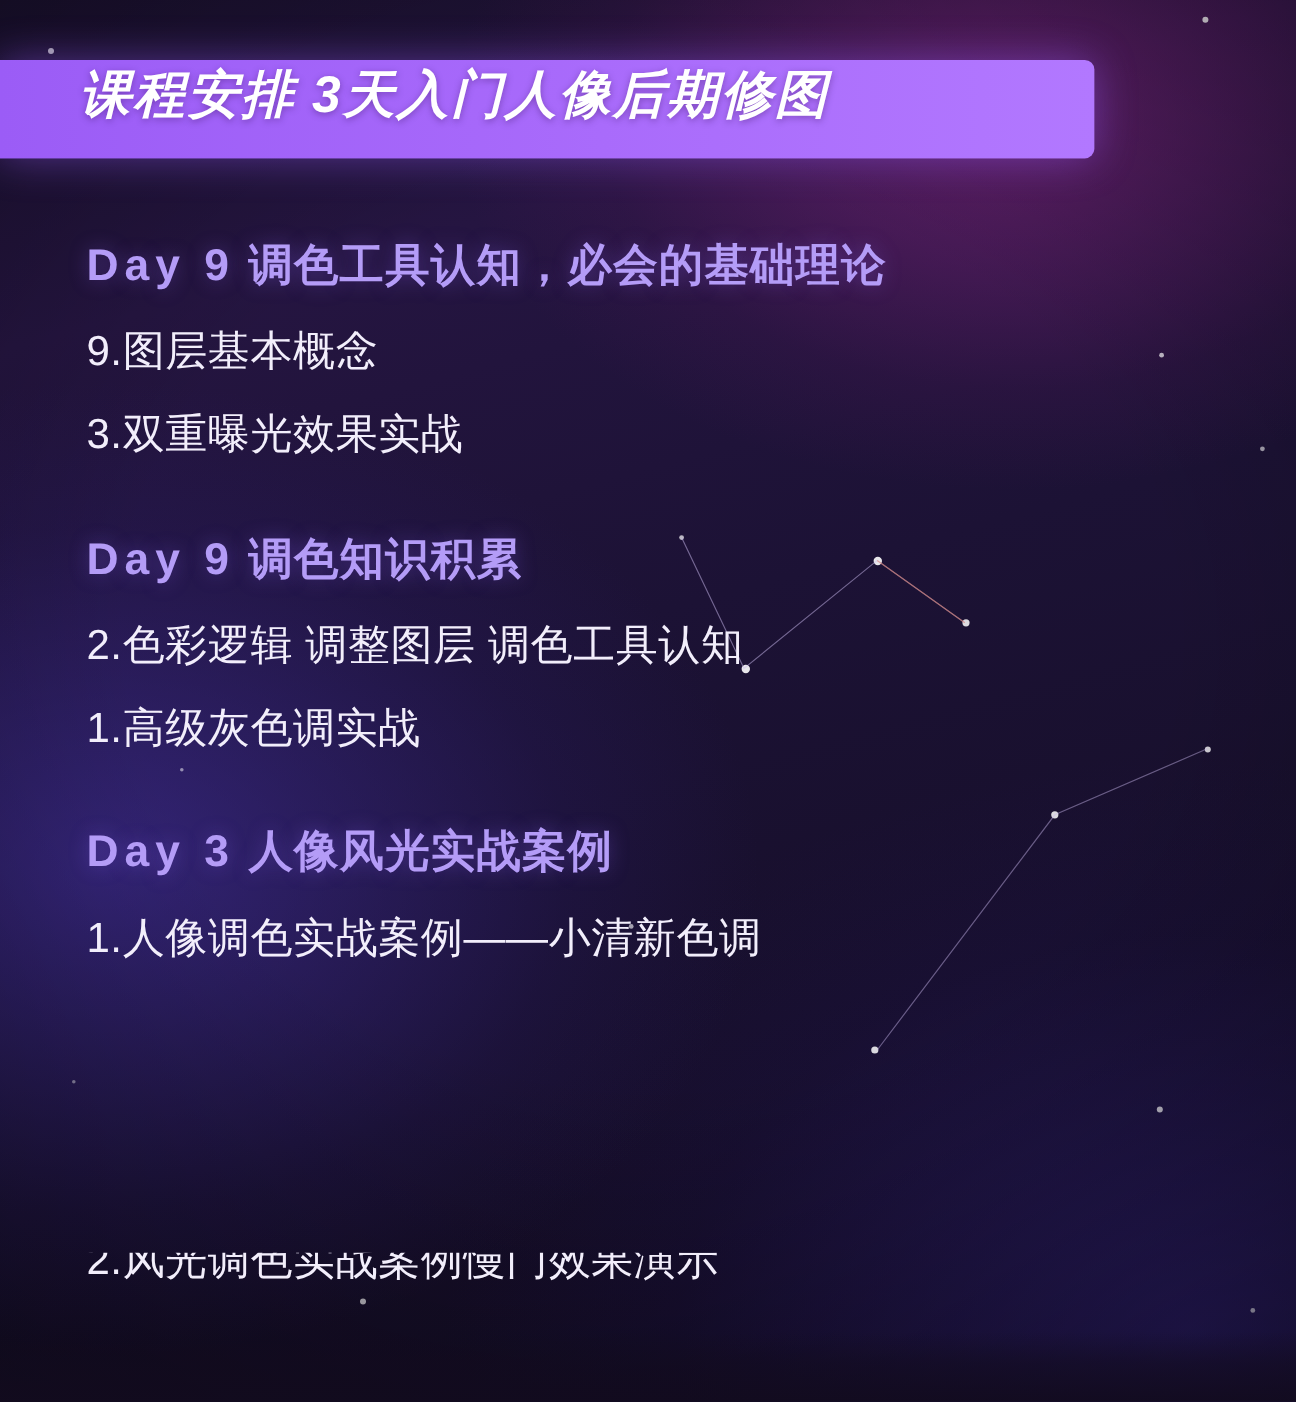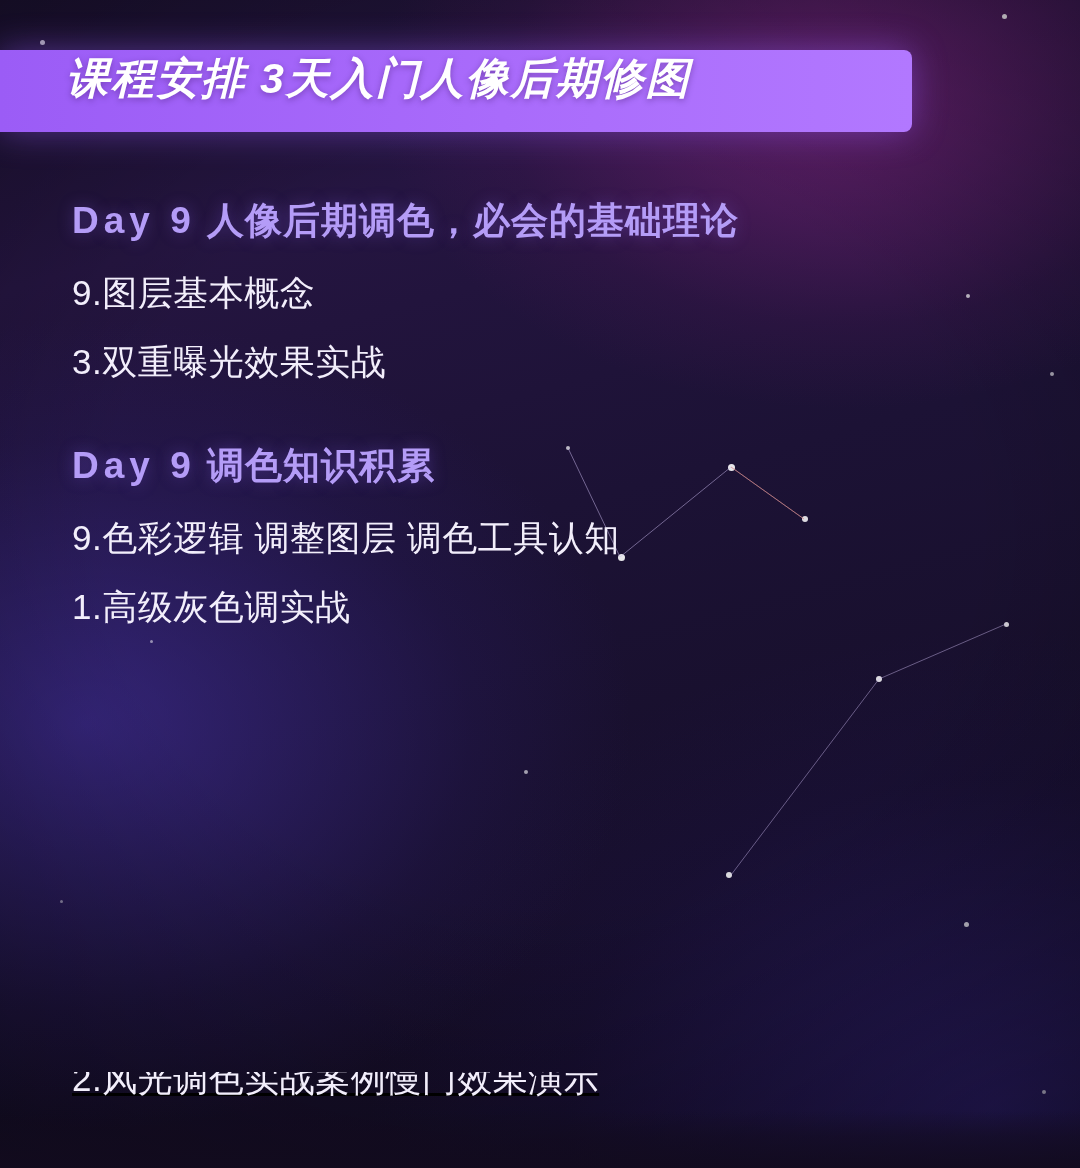--- a/index.html
+++ b/index.html
@@ -111,25 +111,24 @@
     letter-spacing: 0.5px;
   }
   .item:last-child {
     margin-bottom: 0;
   }
 
   
   .cut-row {
     position: absolute;
     left: 72px;
-    top: 1072px;
+    top: 1044px;
     width: 960px;
     height: 52px;
     overflow: hidden;
-    text-decoration: underline;
   }
   .cut-row .item {
     margin: 0;
     position: relative;
     top: -14px;
   }
 
   .overlay-band {
     position: absolute;
     left: 0;
@@ -175,35 +174,42 @@
 
   <div class="title-banner">
     <div class="title-text">课程安排 3天入门人像后期修图</div>
   </div>
 
   <div class="content">
 
     <div class="day-block">
       <div class="day-heading">
         <span class="day-label">Day 9</span>
-        <span>人像后期调色，必会的基础理论</span>
+        <span>调色工具认知，必会的基础理论</span>
       </div>
       <div class="item">9.图层基本概念</div>
       <div class="item">3.双重曝光效果实战</div>
     </div>
 
     <div class="day-block">
       <div class="day-heading">
         <span class="day-label">Day 9</span>
         <span>调色知识积累</span>
       </div>
-      <div class="item">9.色彩逻辑 调整图层 调色工具认知</div>
+      <div class="item">2.色彩逻辑 调整图层 调色工具认知</div>
       <div class="item">1.高级灰色调实战</div>
     </div>
 
+    <div class="day-block">
+      <div class="day-heading">
+        <span class="day-label">Day 3</span>
+        <span>人像风光实战案例</span>
+      </div>
+      <div class="item">1.人像调色实战案例——小清新色调</div>
+    </div>
 
   </div>
 
   <div class="cut-row">
     <div class="item">2.风光调色实战案例慢门效果演示</div>
   </div>
 
   <div class="overlay-band"></div>
 
 </div>

